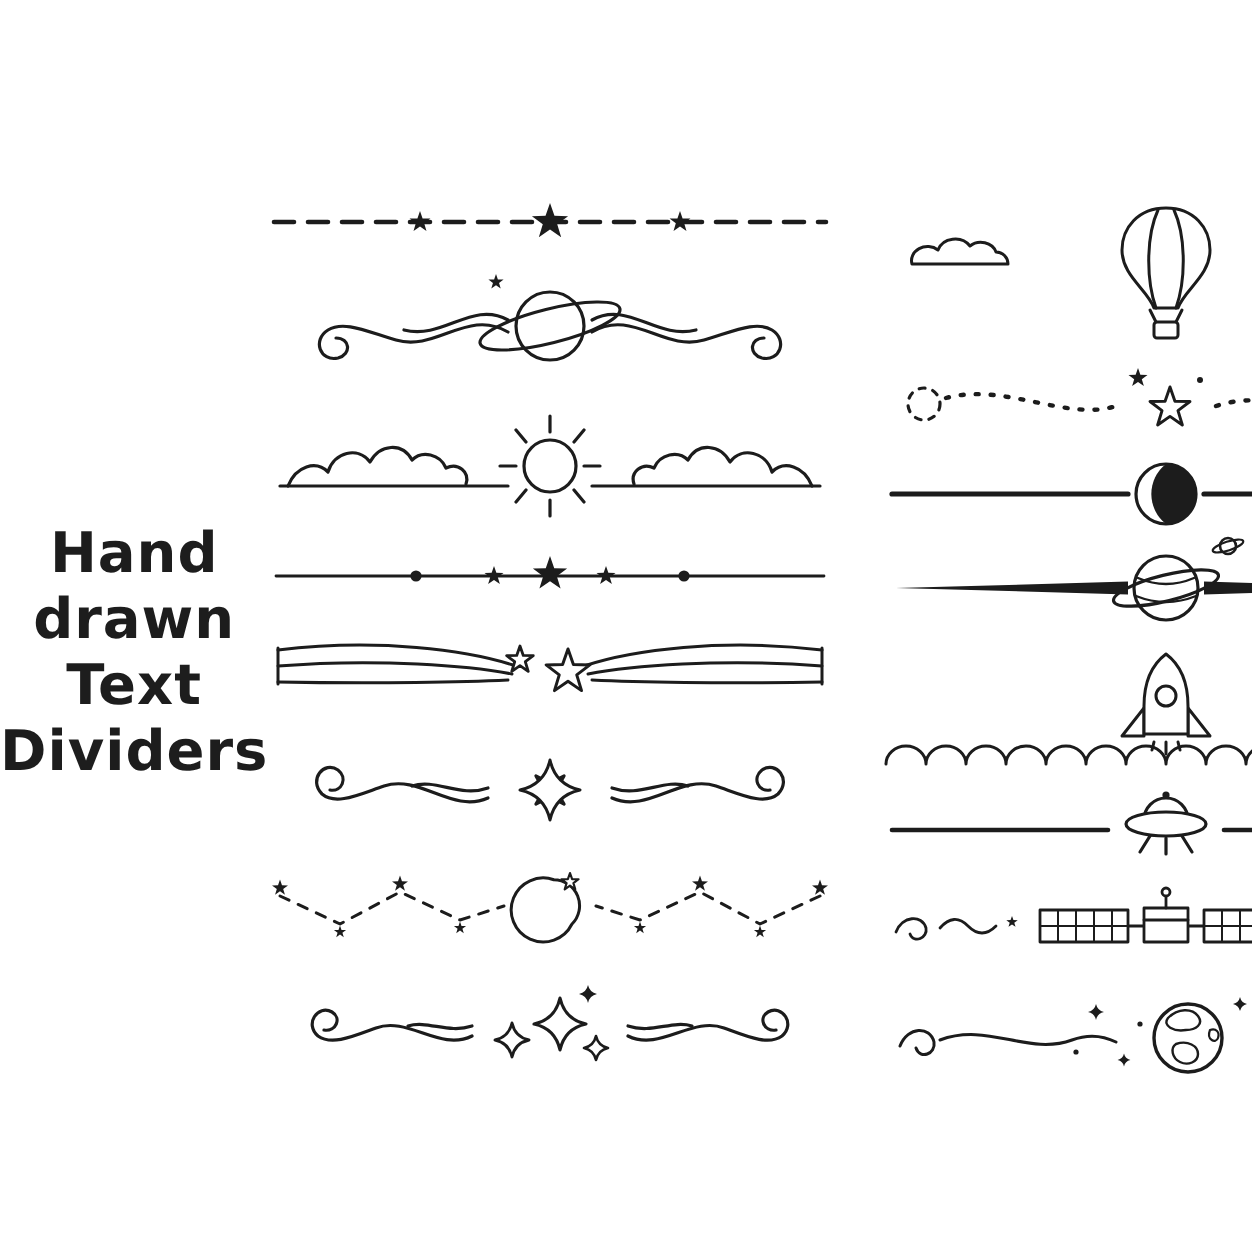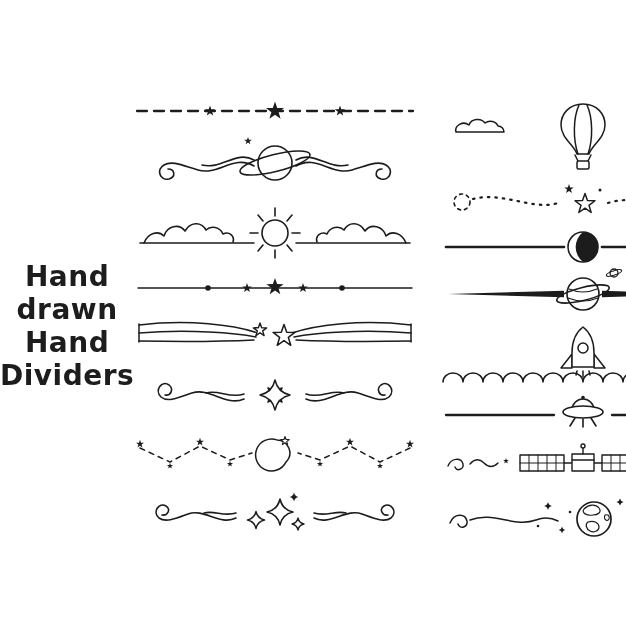--- a/index.html
+++ b/index.html
@@ -25,21 +25,21 @@
   <defs>
     <path id="star5" d="M0,-10 L2.35,-3.24 L9.51,-3.09 L3.8,1.24 L5.88,8.09 L0,4 L-5.88,8.09 L-3.8,1.24 L-9.51,-3.09 L-2.35,-3.24 Z"></path>
     <path id="spark4" d="M0,-10 Q1.8,-1.8 10,0 Q1.8,1.8 0,10 Q-1.8,1.8 -10,0 Q-1.8,-1.8 0,-10 Z"></path>
   </defs>
 </svg>
 
 <div class="page">
 
   <div class="title">
     <span>Hand drawn</span><br>
-    <span>Hand Dividers</span>
+    <span>Text Dividers</span>
   </div>
 
   <div class="cols">
 
     <div class="col">
 
       <figure class="dv" aria-label="dashed line with stars divider">
         <svg width="282" height="26" viewBox="0 0 282 26" stroke="#1c1c1c" fill="none" stroke-width="1.6" stroke-linecap="round" stroke-linejoin="round">
           <line x1="3" y1="13" x2="279" y2="13" stroke-dasharray="10 7" stroke-width="2.3"></line>
           <use href="#star5" transform="translate(76,13) scale(0.55)" fill="#1c1c1c" stroke="none"></use>

